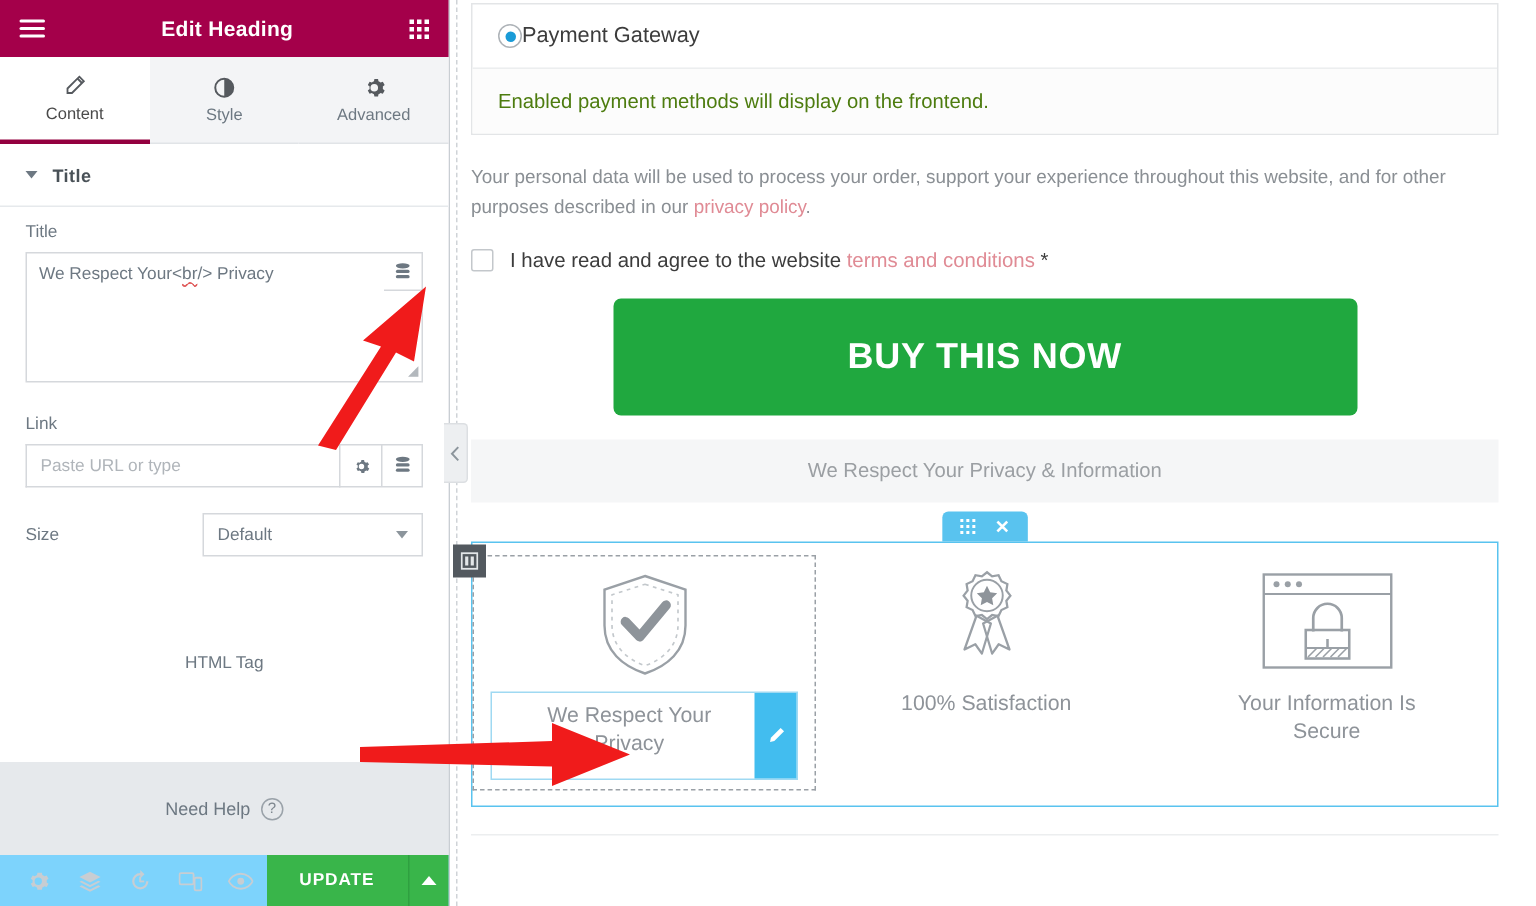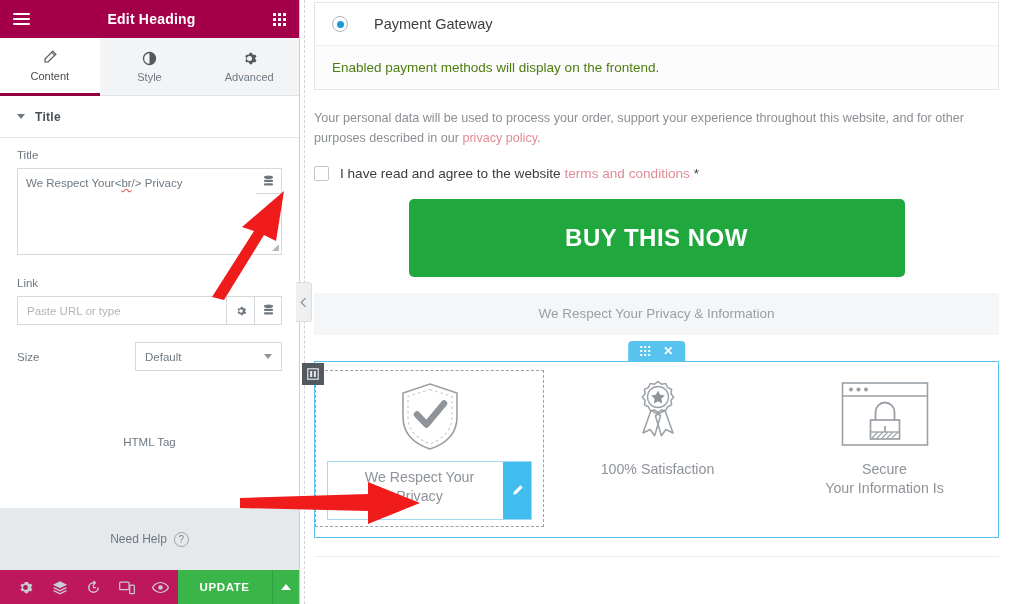--- a/index.html
+++ b/index.html
@@ -96,21 +96,21 @@
   .align-btn.sel { background: #a4a9ae; }
 
   .need-help {
     height: 62px; display:flex; align-items:center; justify-content:center; gap: 7px;
     font-size: 12px; color: #6d7882; background: #e6e9ec; flex: 0 0 62px; cursor:pointer;
   }
   .circ-q { width:15px;height:15px;border:1px solid #9aa2a9;border-radius:50%;
     display:flex;align-items:center;justify-content:center;font-size:10px;color:#7d868e; }
 
   .panel-footer {
-    height: 34px; flex: 0 0 34px; background: #be185d; display:flex; 
+    height: 34px; flex: 0 0 34px; background: #7dd3fc; display:flex; 
     padding-left: 9px; gap: 0;
   }
   .foot-ico { width: 37px; height: 34px; display:flex; align-items:center; justify-content:center; cursor:pointer; }
   .update-btn {
     margin-left: auto; height: 34px; background: #39b54a; color: #fff;
     display:flex; align-items:center; padding: 0 22px; font-size: 11.5px; font-weight: bold;
     letter-spacing:.6px; cursor: pointer;
   }
   .update-caret {
     width: 30px; height: 34px; background: #39b54a; border-left: 1px solid #2fa040;
@@ -131,21 +131,21 @@
   #preview {
     position: relative; flex: 1; height: 604px; background: #ffffff; overflow: hidden;
   }
   .dotted-left {
     position: absolute; left: 4px; top: 0; bottom: 0; width: 0;
     border-left: 1px dashed #cfd3d7;
   }
   .pv-inner { position: absolute; left: 14px; right: 25px; top: 0; }
 
   .pay-card { border: 1px solid #e3e5e7; background: #fff; margin-top: 2px; }
-  .pay-row { display:flex; align-items:center; gap: 26px; padding: 13px 17px; text-align: center; }
+  .pay-row { display:flex; align-items:center; gap: 0; padding: 13px 17px; text-align: center; }
   .radio-outer { width: 16px; height: 16px; border: 1px solid #aeb3b8; border-radius: 50%;
     display:flex; align-items:center; justify-content:center; background:#fff; }
   .radio-inner { width: 7px; height: 7px; border-radius: 50%; background: #1a9bd7; }
   .pay-label { font-size: 14.5px; color: #3c3c3c; }
   .pay-note { border-top: 1px solid #eceeef; background: #fcfcfc; padding: 14px 17px;
     font-size: 13.5px; color: #4d7c0f; }
 
   .privacy-text { margin-top: 18px; font-size: 12.6px; color: #8a8f94; line-height: 1.62; }
   .pink-link { color: #e08b95; text-decoration: none; }
 
@@ -514,22 +514,22 @@
                     <line x1="36" y1="57" x2="42" y2="51"></line>
                   <line x1="41" y1="57" x2="47" y2="51"></line>
                     <line x1="46" y1="57" x2="52" y2="51"></line>
                   <line x1="51" y1="57" x2="57" y2="51"></line>
                 </g>
                 <line x1="29.5" y1="51" x2="58.5" y2="51" stroke="#9aa0a6" stroke-width="1.3"></line>
               </svg>
             </div>
             <div class="badge-caption-wrap">
               <div class="badge-caption">
+                <div>Your Information Is</div>
                 <div>Secure</div>
-                <div>Your Information Is</div>
               </div>
             </div>
           </div>
 
         </div>
       </div>
 
       <div class="bottom-rule"></div>
     </div>
   </div>

